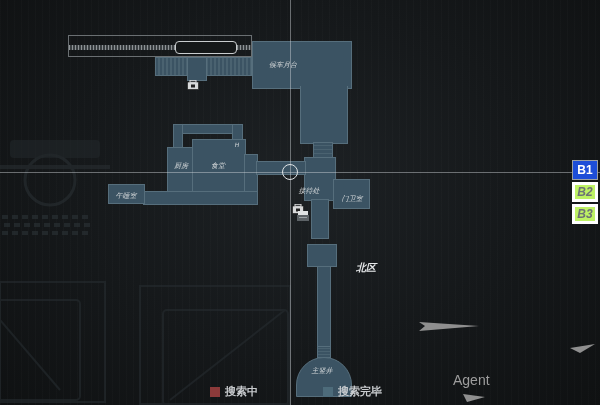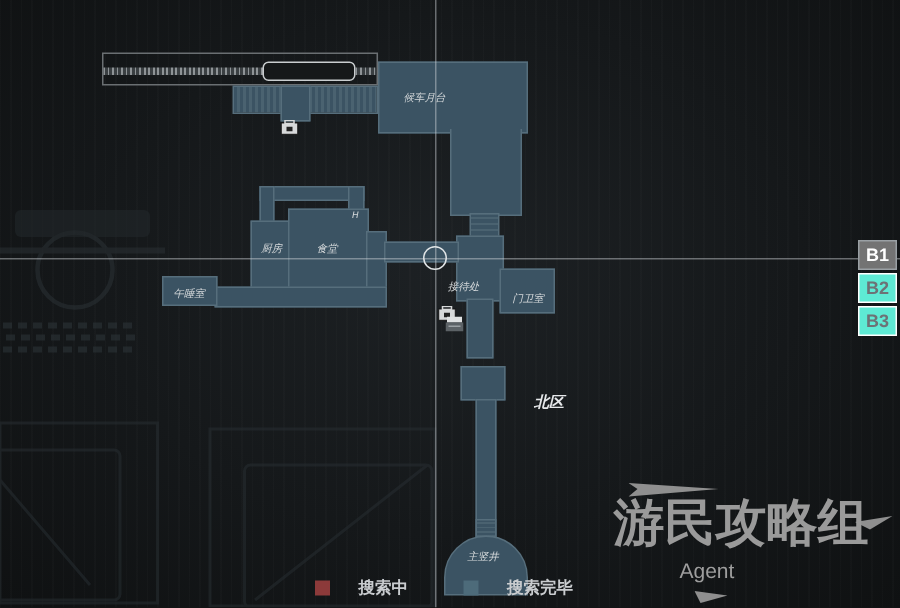--- a/index.html
+++ b/index.html
@@ -10,23 +10,23 @@
   .typewriter{position:absolute;left:0;top:140px;width:110px;height:110px;opacity:.55;}
   .panel-lines{position:absolute;left:0;top:270px;width:300px;height:135px;opacity:.6;}
   .map{position:absolute;left:0;top:16px;width:556px;height:405px;font-style:italic;}
   .room{position:absolute;background:#3b5363;border:1px solid #566e7c;box-sizing:border-box;}
   .lbl{position:absolute;color:#d4d8da;font-size:7px;white-space:nowrap;transform:translate(-50%,-50%);}
   .lbl.big{font-size:10px;font-weight:bold;color:#e6e8ea;}
   .crosshair-v{position:absolute;left:290px;top:0;width:1px;height:405px;background:rgba(210,215,220,.45);}
   .crosshair-h{position:absolute;left:0;top:172px;width:600px;height:1px;background:rgba(210,215,220,.45);}
   .cursor-ring{position:absolute;left:282px;top:164px;width:16px;height:16px;border:1.5px solid #e0e4e6;border-radius:50%;box-sizing:border-box;}
   .floor-sel{position:absolute;left:572px;width:26px;height:20px;display:flex;align-items:center;justify-content:center;font-family:"Liberation Sans",sans-serif;font-size:12px;font-weight:bold;box-sizing:border-box;}
-  .floor-sel.active{background:#737373;border:1px solid #9aa0a4;color:#ffffff;}
-  .floor-sel.inactive{color:#6d7276;border:1px solid #ffffff;background:#5eead4;}
-  .legend{position:absolute;top:384px;display:flex;align-items:center;gap:19px;}
+  .floor-sel.active{background:#1d4ed8;border:1px solid #9aa0a4;color:#ffffff;}
+  .floor-sel.inactive{color:#6d7276;border:3px solid #ffffff;background:#bef264;font-style:italic;}
+  .legend{position:absolute;top:384px;display:flex;align-items:center;gap:5px;}
   .legend .sw{width:10px;height:10px;}
   .legend .txt{color:#c9cccf;font-size:11px;font-weight:bold;}
   .logo{position:absolute;left:405px;top:320px;width:190px;height:85px;}
   .logo .cn{position:absolute;left:4px;top:6px;font-size:34px;font-weight:bold;color:#9a9a9a;letter-spacing:0px;font-family:"DejaVu Sans",sans-serif;}
   .logo .en{position:absolute;left:48px;top:52px;font-size:14px;color:#9d9d9d;font-family:"Liberation Sans",sans-serif;}
   .icon-box{position:absolute;}
 </style>
 </head>
 <body>
 
@@ -151,30 +151,29 @@
 <div>
   <div class="floor-sel active" style="top:160px;">B1</div>
   <div class="floor-sel inactive" style="top:182px;">B2</div>
   <div class="floor-sel inactive" style="top:204px;text-align:right;">B3</div>
 </div>
 
 <div class="legend" style="left:210px;">
   <span class="sw" style="background:#8c3a3a;"></span>
   <span class="txt">搜索中</span>
 </div>
-<div class="legend" style="left:309px;">
+<div class="legend" style="left:323px;">
   <span class="sw" style="background:#4d6b7a;"></span>
   <span class="txt">搜索完毕</span>
 </div>
 
 <div class="logo">
   <svg style="position:absolute;left:14px;top:2px;" width="60" height="10" viewBox="0 0 60 10">
       <polygon points="0,0 60,4 0,9 6,4" fill="#8f8f8f"></polygon>
     </svg>
   <svg style="position:absolute;left:165px;top:24px;" width="25" height="10" viewBox="0 0 25 10">
       <polygon points="0,4 25,0 10,9" fill="#8f8f8f"></polygon>
     </svg>
   <svg style="position:absolute;left:58px;top:74px;" width="22" height="8" viewBox="0 0 22 8">
       <polygon points="0,0 22,3 4,8" fill="#8f8f8f"></polygon>
     </svg>
-  <span class="cn">游民攻略组</span>
   <span class="en">Agent</span>
 </div>
 
 </body></html>

